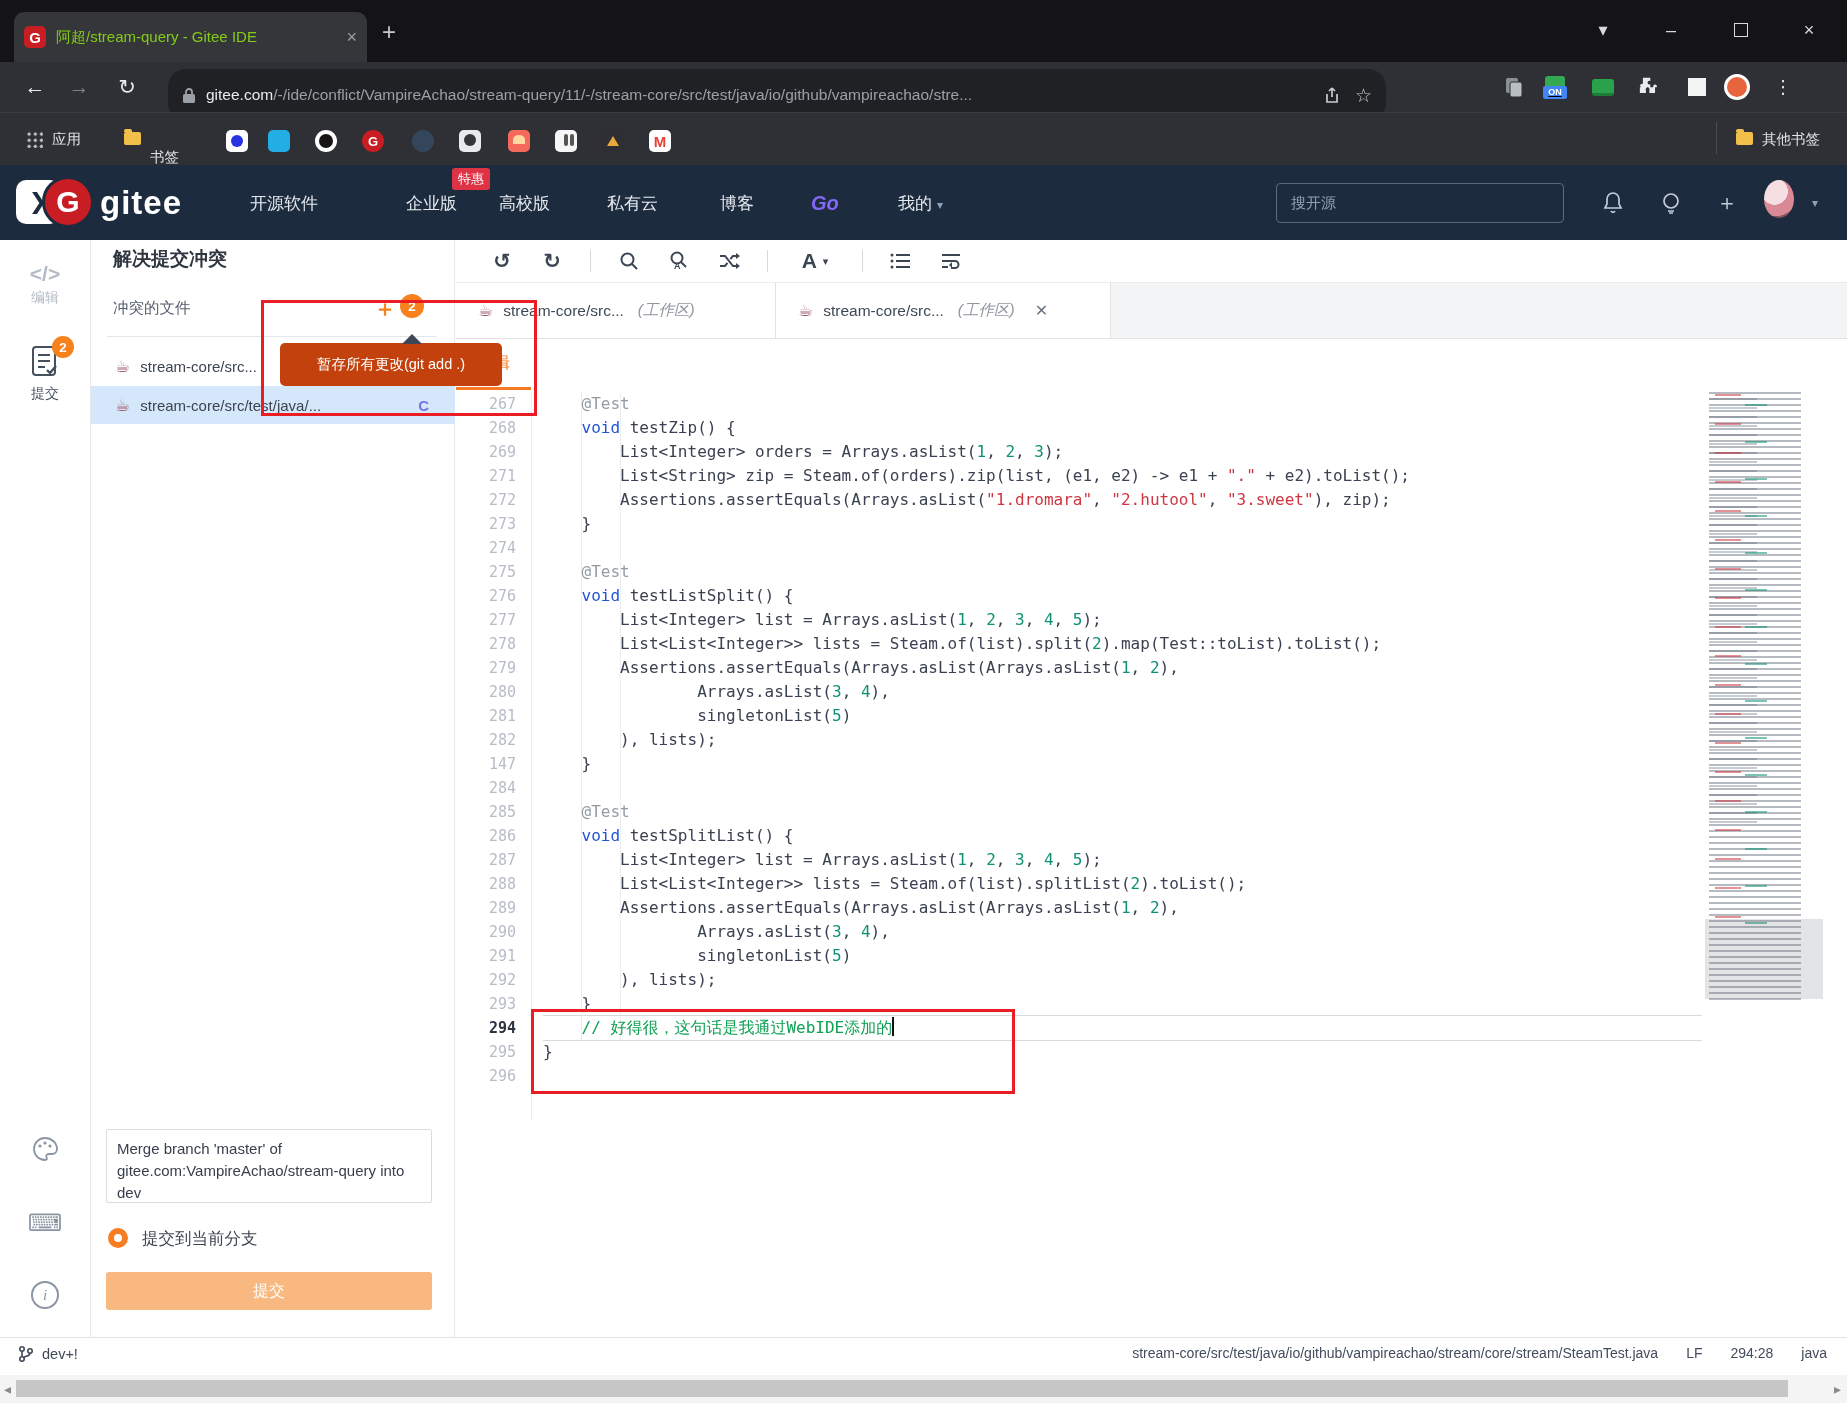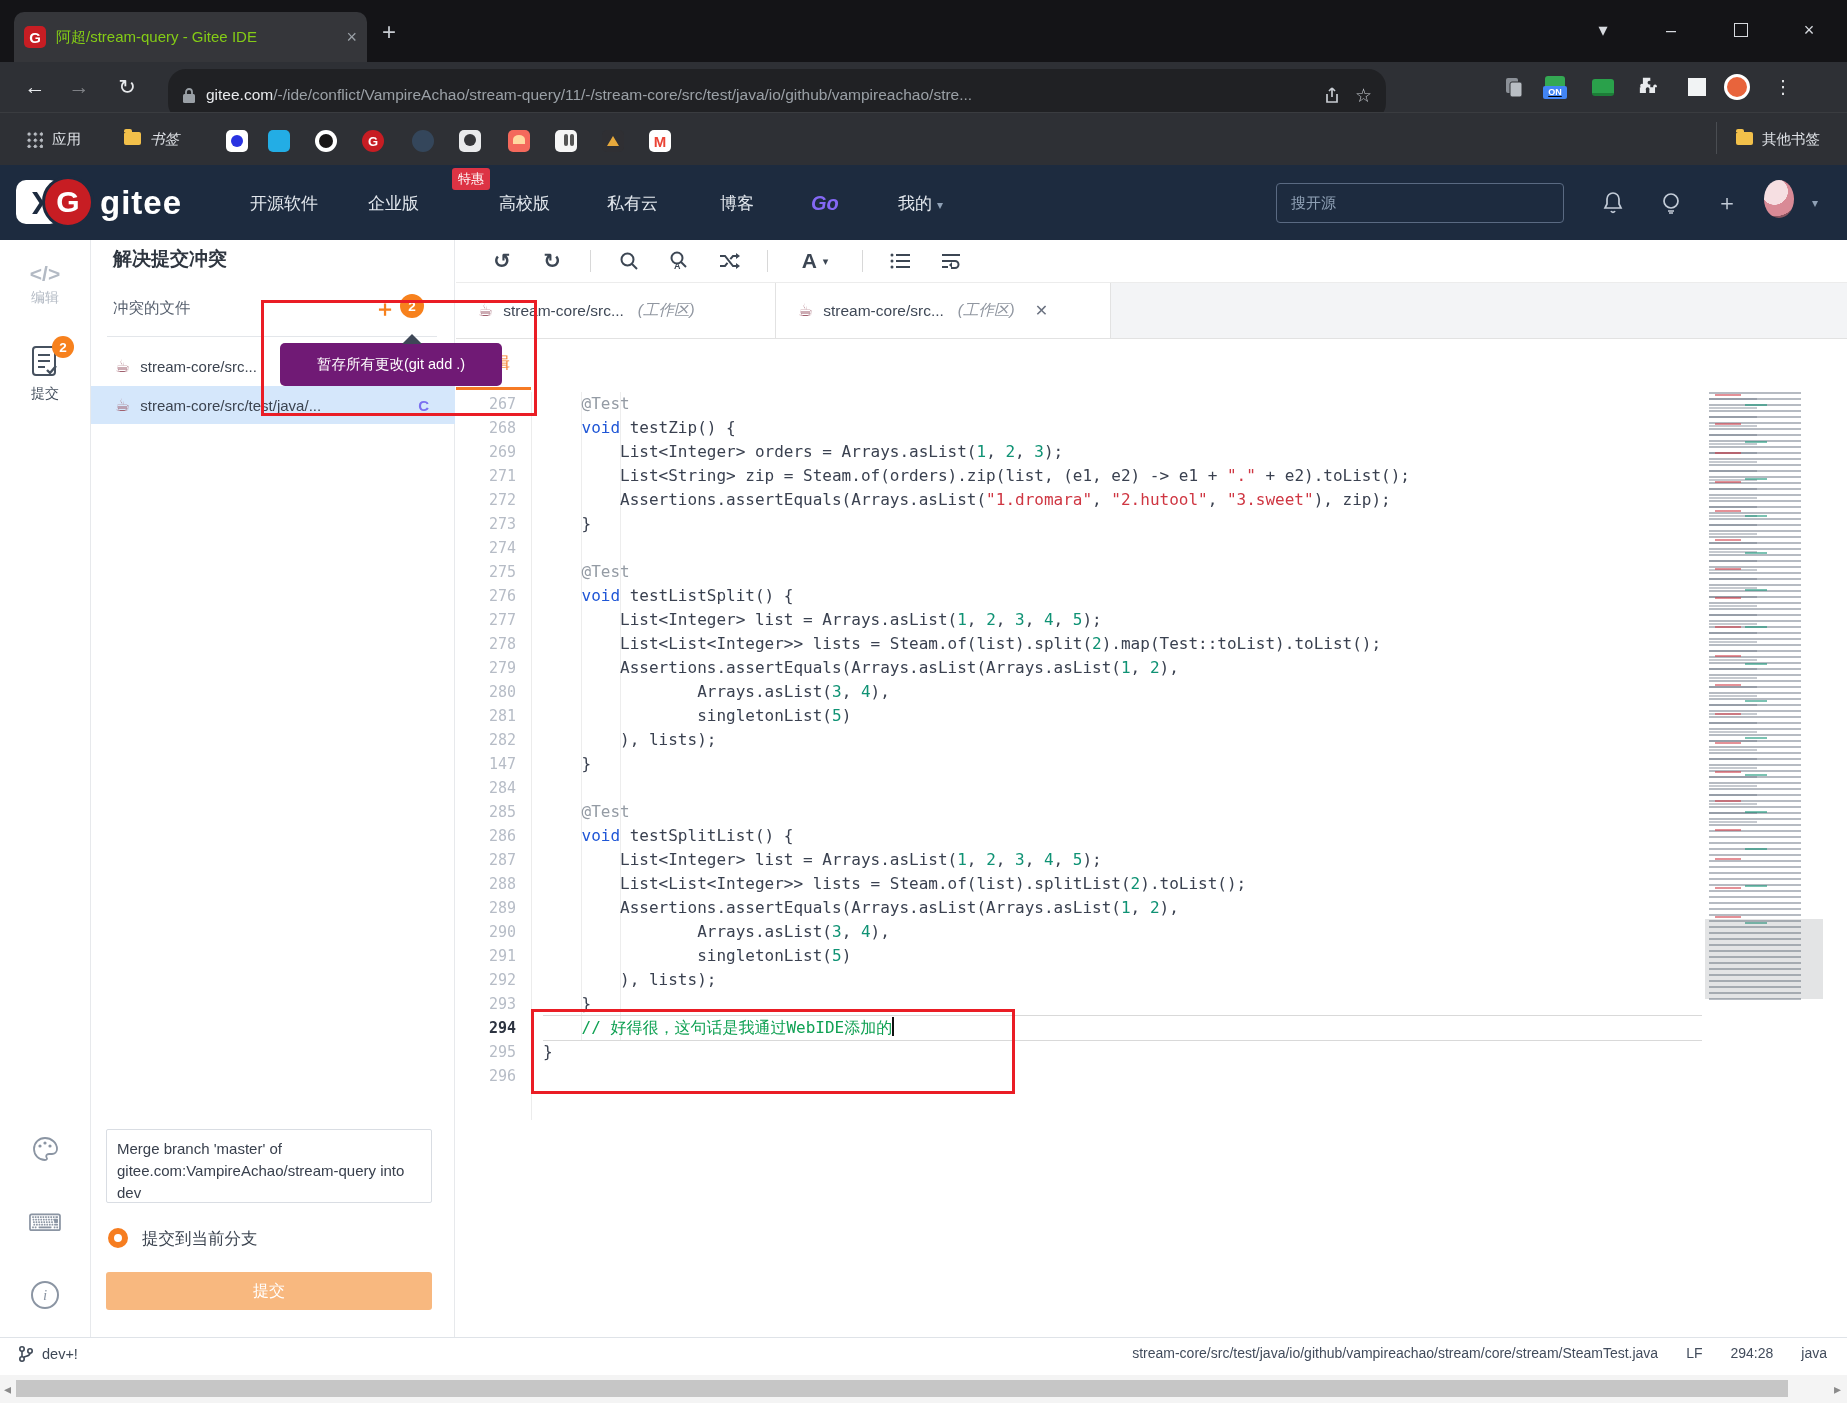--- a/index.html
+++ b/index.html
@@ -76,21 +76,21 @@
   #panel-title{left:113px;top:246px;font-size:19px;font-weight:700;color:#2f3640;}
   #panel-section{left:113px;top:298px;font-size:15.5px;color:#57606e;}
   #panel-add{left:374px;top:294px;color:#f7811d;font-size:22px;font-weight:700;}
   #panel-badge{left:400px;top:294px;width:24px;height:24px;}
   #panel-divider{left:107px;top:336px;width:330px;height:1px;background:#e3e6ea;}
   .file-row{left:91px;width:364px;height:38px;display:flex;align-items:center;padding-left:24px;box-sizing:border-box;font-size:15px;color:#3c4450;}
   .file-row.selected{background:#d5e7fb;}
   .java-ic{color:#a0616f;font-size:17px;margin-right:10px;}
   .conflict-flag{color:#7a6ff0;font-size:15px;font-weight:600;margin-left:auto;margin-right:26px;}
 
-  #tooltip{left:280px;top:343px;width:222px;background:#701a75;color:#fff;border-radius:5px;z-index:30;
+  #tooltip{left:280px;top:343px;width:222px;background:#c2410c;color:#fff;border-radius:5px;z-index:30;
     font-size:14.5px;padding:12px 12px;box-sizing:border-box;text-align:center;white-space:nowrap;}
   #tooltip .arrow{position:absolute;top:-9px;left:122px;width:0;height:0;border-left:10px solid transparent;
     border-right:10px solid transparent;border-bottom:10px solid #3e4757;}
 
   .redbox{border:3px solid #ea1d25;z-index:40;pointer-events:none;}
   #redbox-1{left:261px;top:300px;width:270px;height:110px;}
   #redbox-2{left:531px;top:1009px;width:478px;height:79px;}
 
   
   #editor{left:456px;top:240px;width:1391px;height:1097px;background:#fff;}
@@ -212,21 +212,21 @@
   <div class="abs ext-ic" id="menu-dots" style="left:1768px;">⋮</div>
 
   <div class="abs" id="bookmarks"></div>
   <div class="abs" style="left:26px;top:131px;">
       <div id="apps-grid"></div>
     </div>
   <div class="abs bm-label" style="left:52px;top:130px;">应用</div>
   <div class="abs" style="left:124px;top:132px;">
       <div class="bm-folder"></div>
     </div>
-  <div class="abs bm-label" style="left:150px;top:130px;font-style:italic;">书签</div>
+  <div class="abs bm-label" style="left:150px;top:148px;">书签</div>
   <div class="abs fav" style="left:226px;background:#fff;display:flex;align-items:center;justify-content:center;">
       <i style="width:12px;height:12px;border-radius:50%;background:#2932e1;"></i>
     </div>
   <div class="abs fav" style="left:268px;background:#23ade5;"></div>
   <div class="abs fav" style="left:315px;background:#fff;display:flex;align-items:center;justify-content:center;border-radius:50%;">
       <i style="width:14px;height:14px;border-radius:50%;background:#171515;"></i>
     </div>
   <div class="abs fav" style="left:362px;background:#c71d23;color:#fff;font-size:13px;font-weight:700;display:flex;align-items:center;justify-content:center;border-radius:50%;">G</div>
   <div class="abs fav" style="left:412px;background:#3a5a7a;border-radius:50%;opacity:.55;"></div>
   <div class="abs fav" style="left:459px;background:#e9eaec;">
@@ -246,21 +246,21 @@
   <div class="abs" style="left:1736px;top:132px;">
       <div class="bm-folder"></div>
     </div>
   <div class="abs bm-label" style="left:1762px;top:130px;">其他书签</div>
 
   <div class="abs" id="site-header"></div>
   <div class="abs" id="logo-sq">❯</div>
   <div class="abs" id="logo-g">G</div>
   <div class="abs" id="logo-word">gitee</div>
   <div class="abs site-nav" style="left:250px;">开源软件</div>
-  <div class="abs site-nav" style="left:368px;">企业版</div>
+  <div class="abs site-nav" style="left:406px;">企业版</div>
   <div class="abs" id="promo-badge">特惠</div>
   <div class="abs site-nav" style="left:499px;">高校版</div>
   <div class="abs site-nav" style="left:607px;">私有云</div>
   <div class="abs site-nav" style="left:720px;">博客</div>
   <div class="abs site-nav" id="nav-go" style="left:811px;">Go</div>
   <div class="abs site-nav" style="left:898px;"><span>我的</span><span class="caret">▾</span></div>
   <div class="abs" id="site-search">
       <span>搜开源</span>
     </div>
   <div class="abs hdr-ic" style="left:1598px;">

